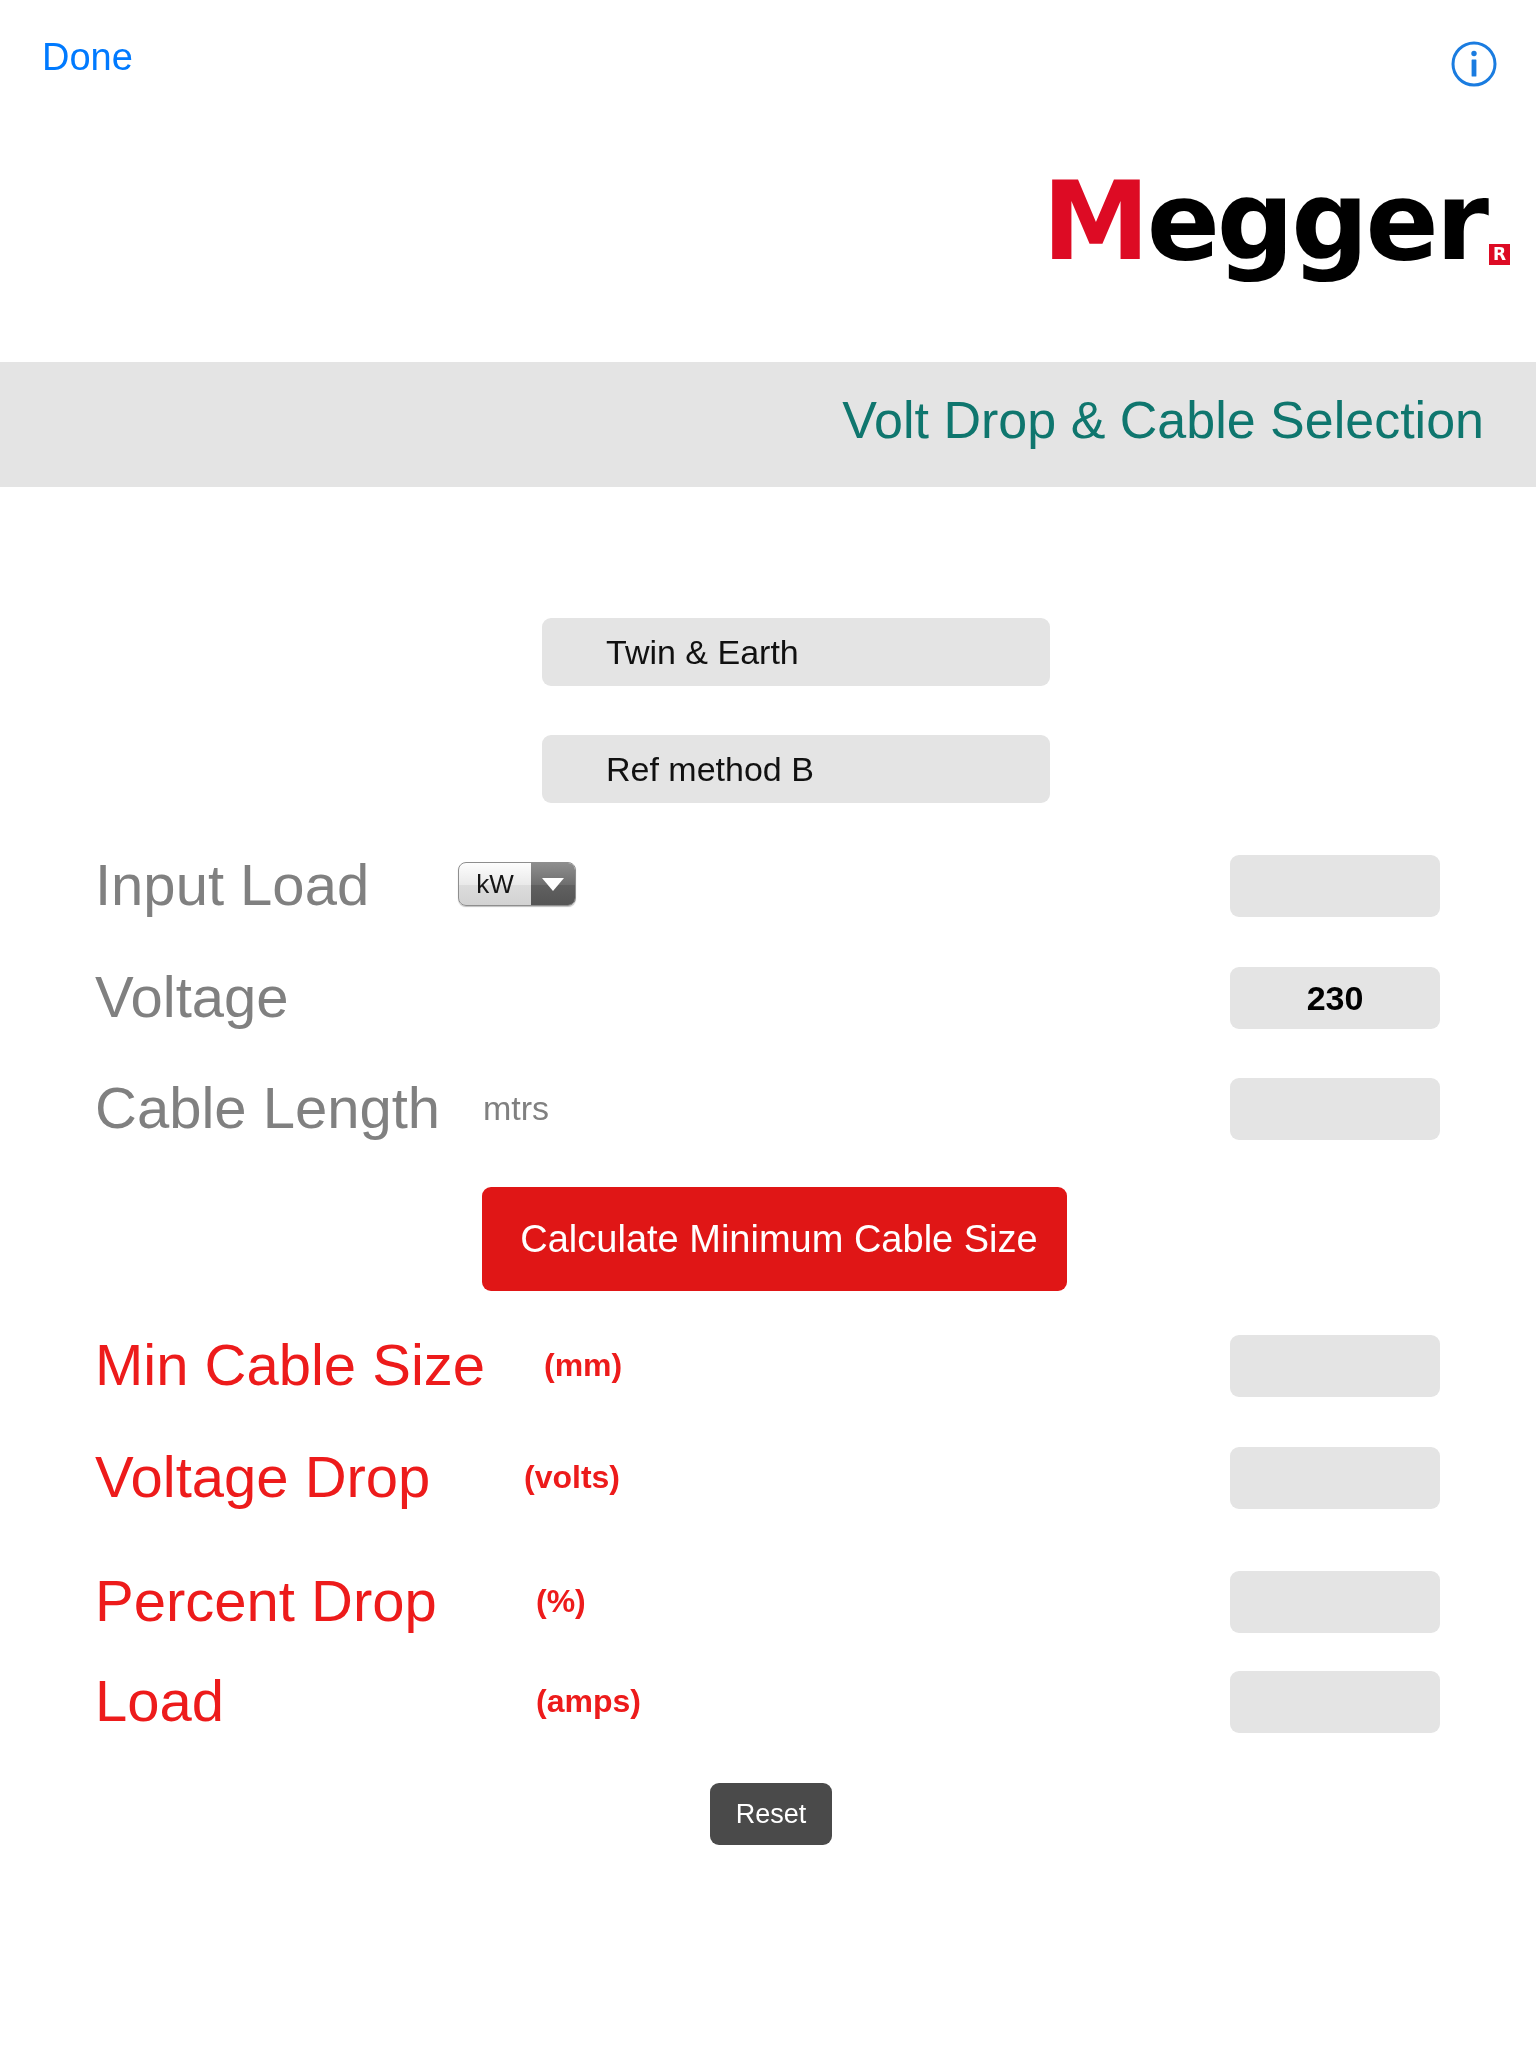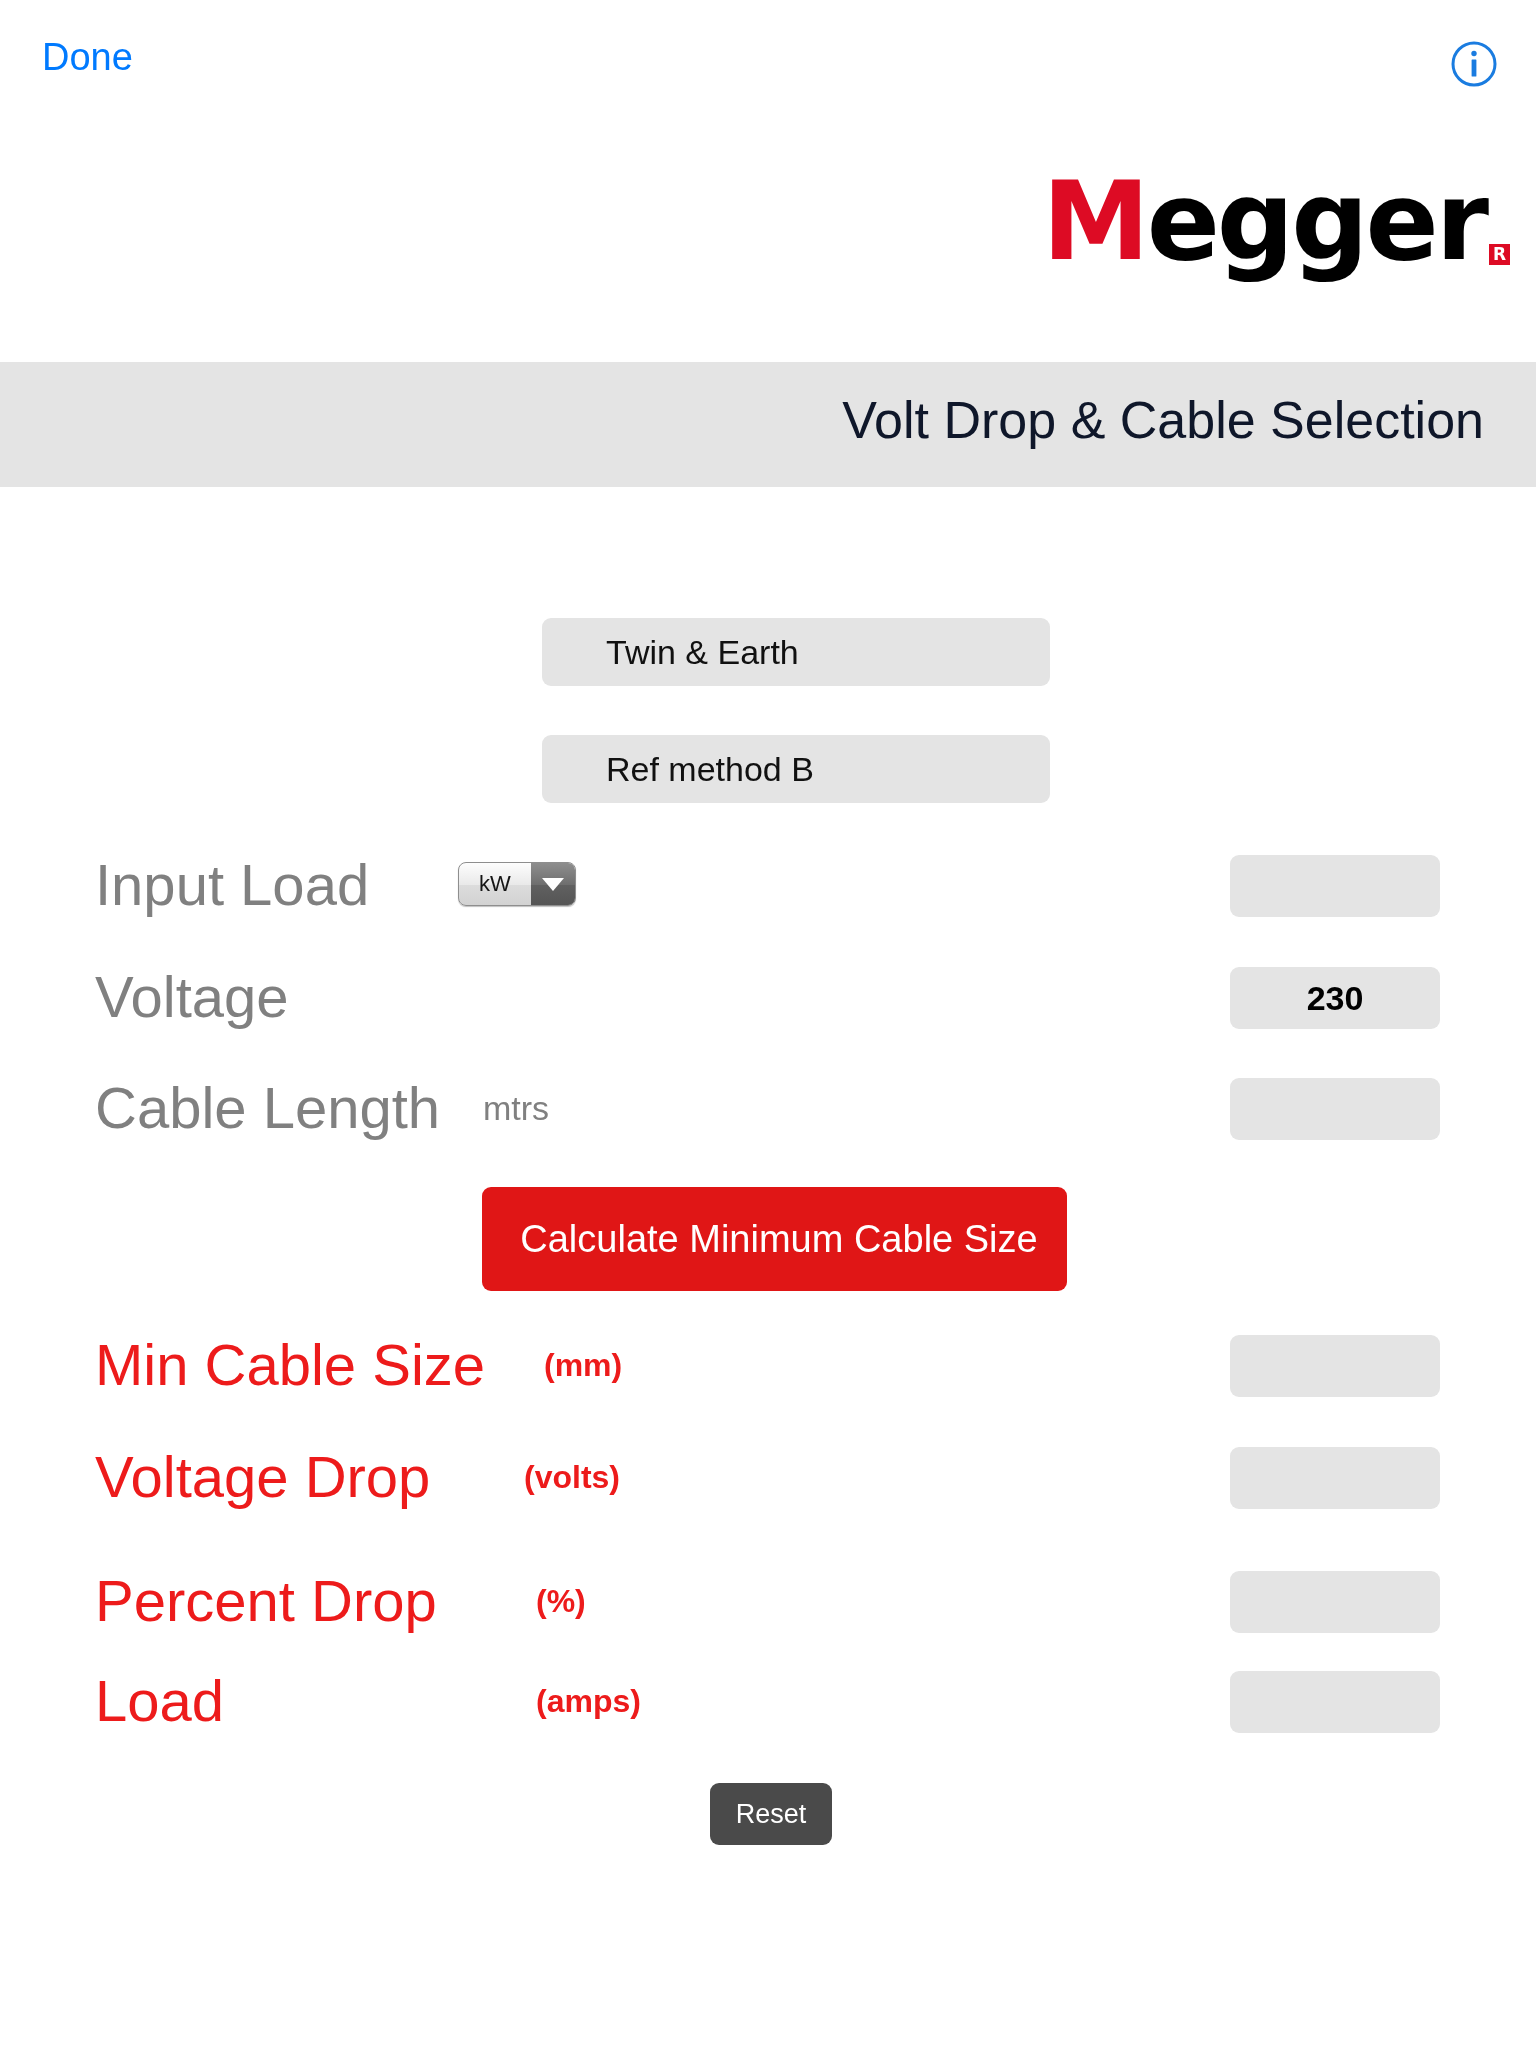--- a/index.html
+++ b/index.html
@@ -83,21 +83,21 @@
     top: 362px;
     width: 1536px;
     height: 125px;
     background: #e4e4e4;
   }
   .title-band-text {
     position: absolute;
     right: 52px;
     top: 28px;
     font-size: 52px;
-    color: #0f172a;
+    color: #0f766e;
     font-weight: 400;
     white-space: nowrap;
   }
 
   
   .selector {
     position: absolute;
     left: 542px;
     width: 460px;
     height: 68px;
@@ -173,21 +173,21 @@
     align-items: stretch;
     overflow: hidden;
     cursor: pointer;
     box-sizing: border-box;
   }
   .unit-select-value {
     flex: 1;
     display: flex;
     align-items: center;
     justify-content: center;
-    font-size: 22px;
+    font-size: 26px;
     color: #151515;
     text-align: center;
   }
   .unit-select-arrow {
     width: 44px;
     background: linear-gradient(to bottom, #8e8e8e 0%, #6e6e6e 52%, #606060 53%, #555555 100%);
     display: flex;
     align-items: center;
     justify-content: center;
   }

